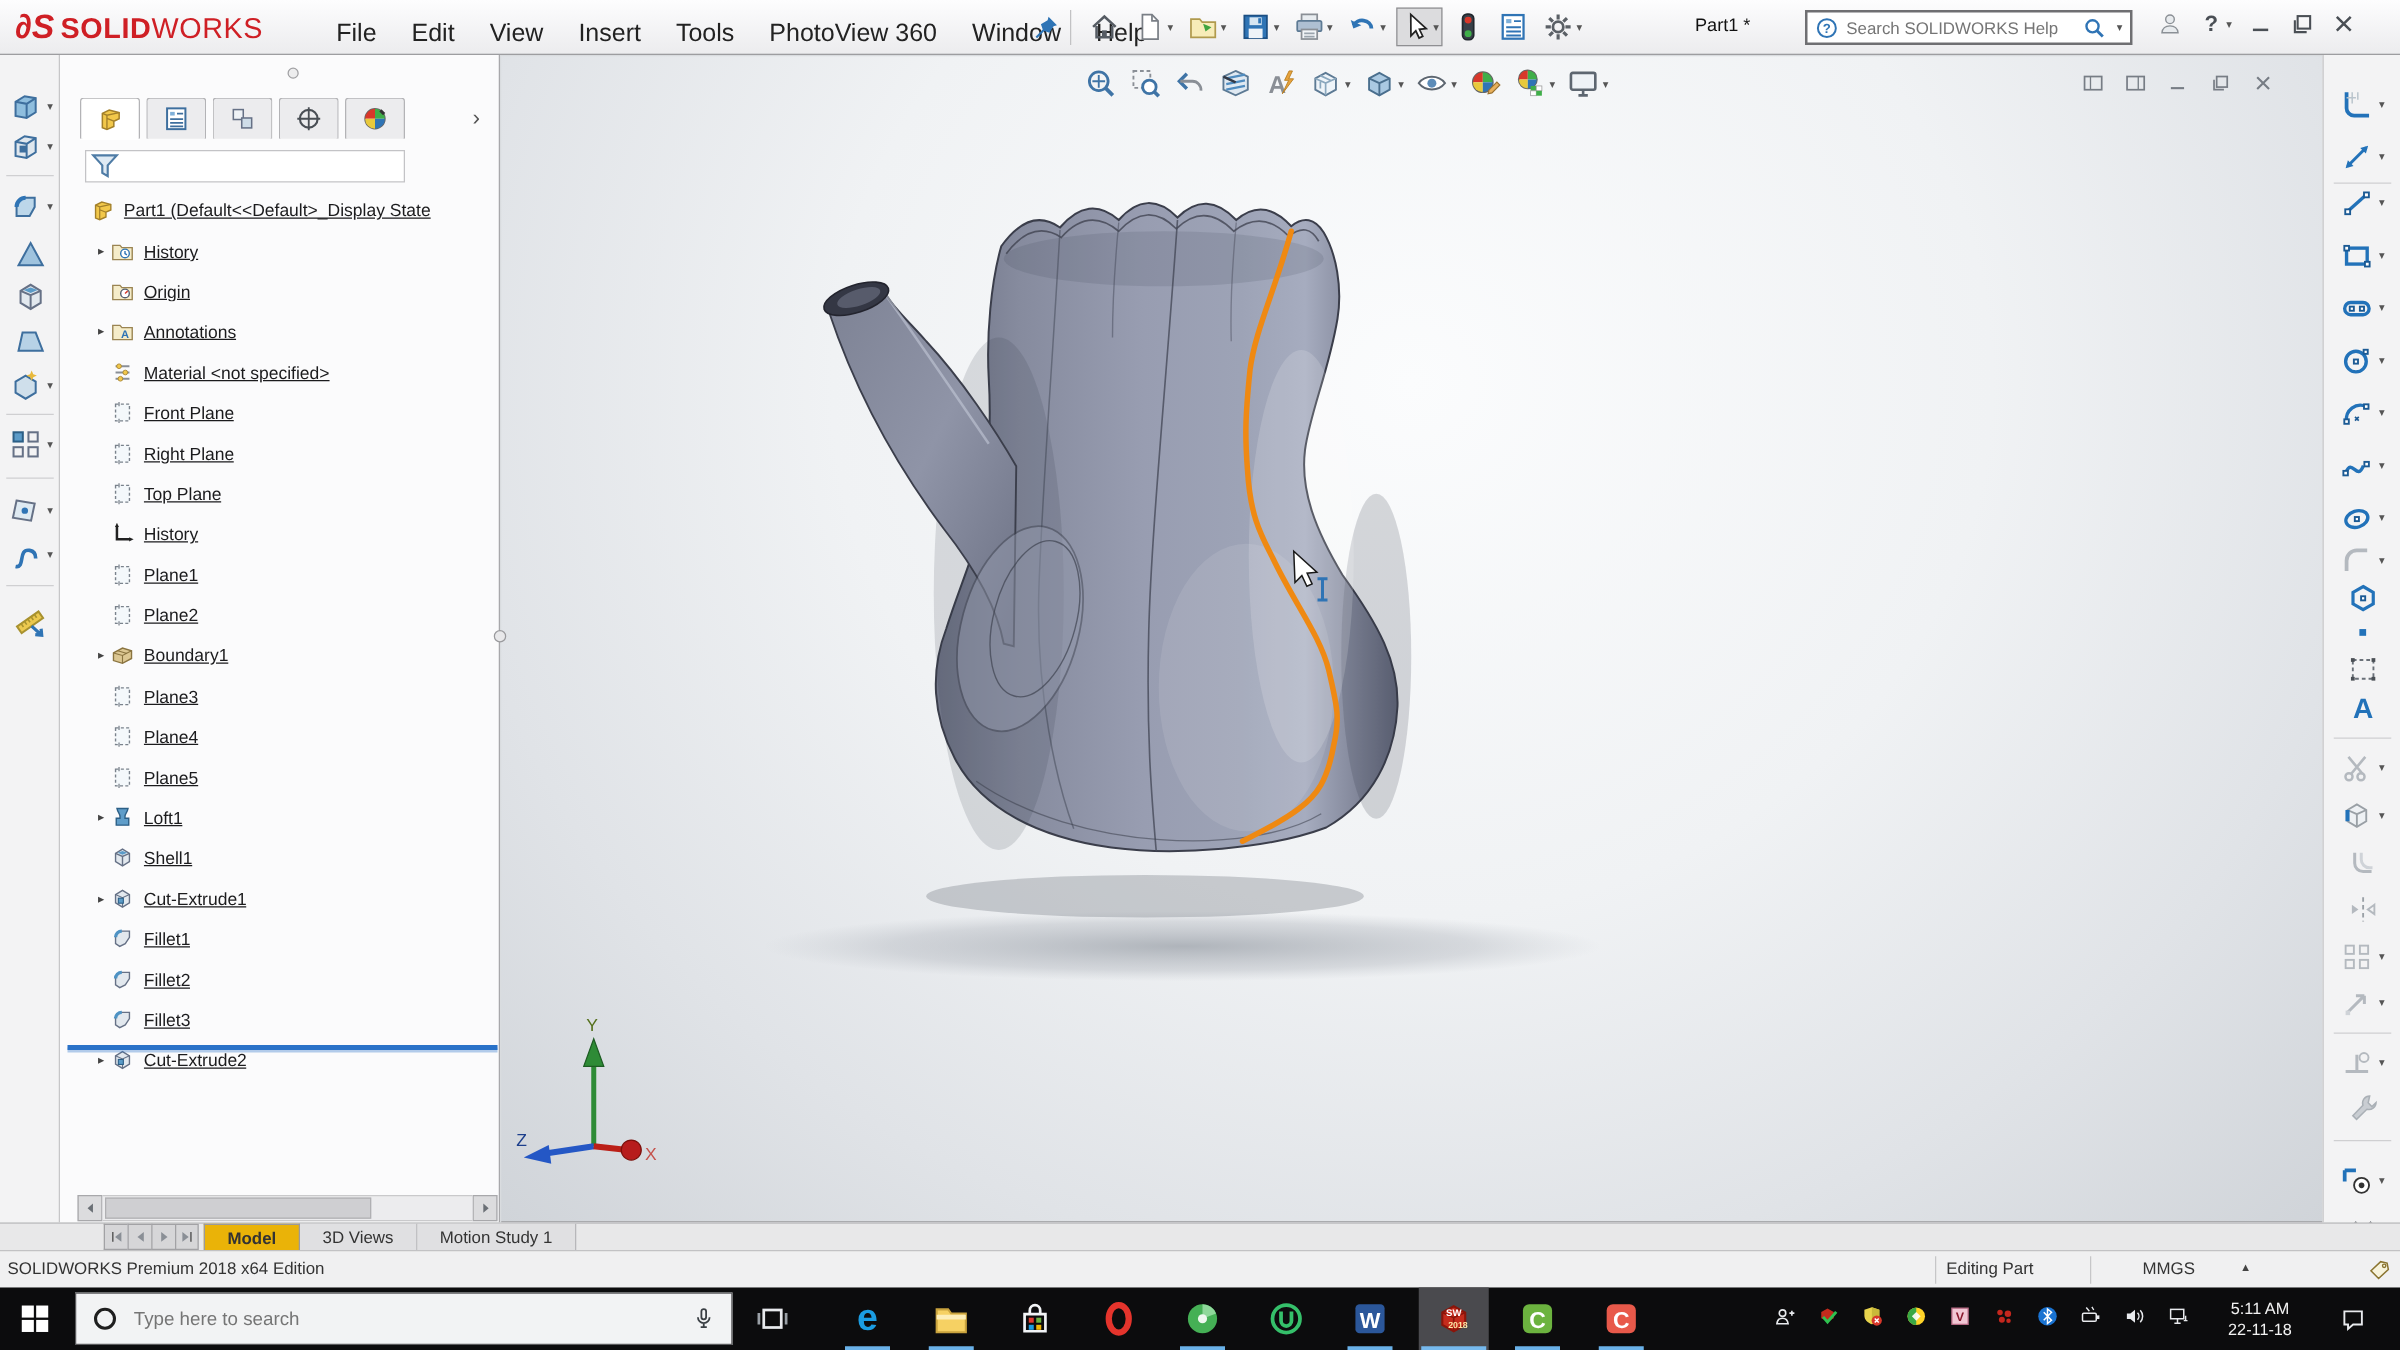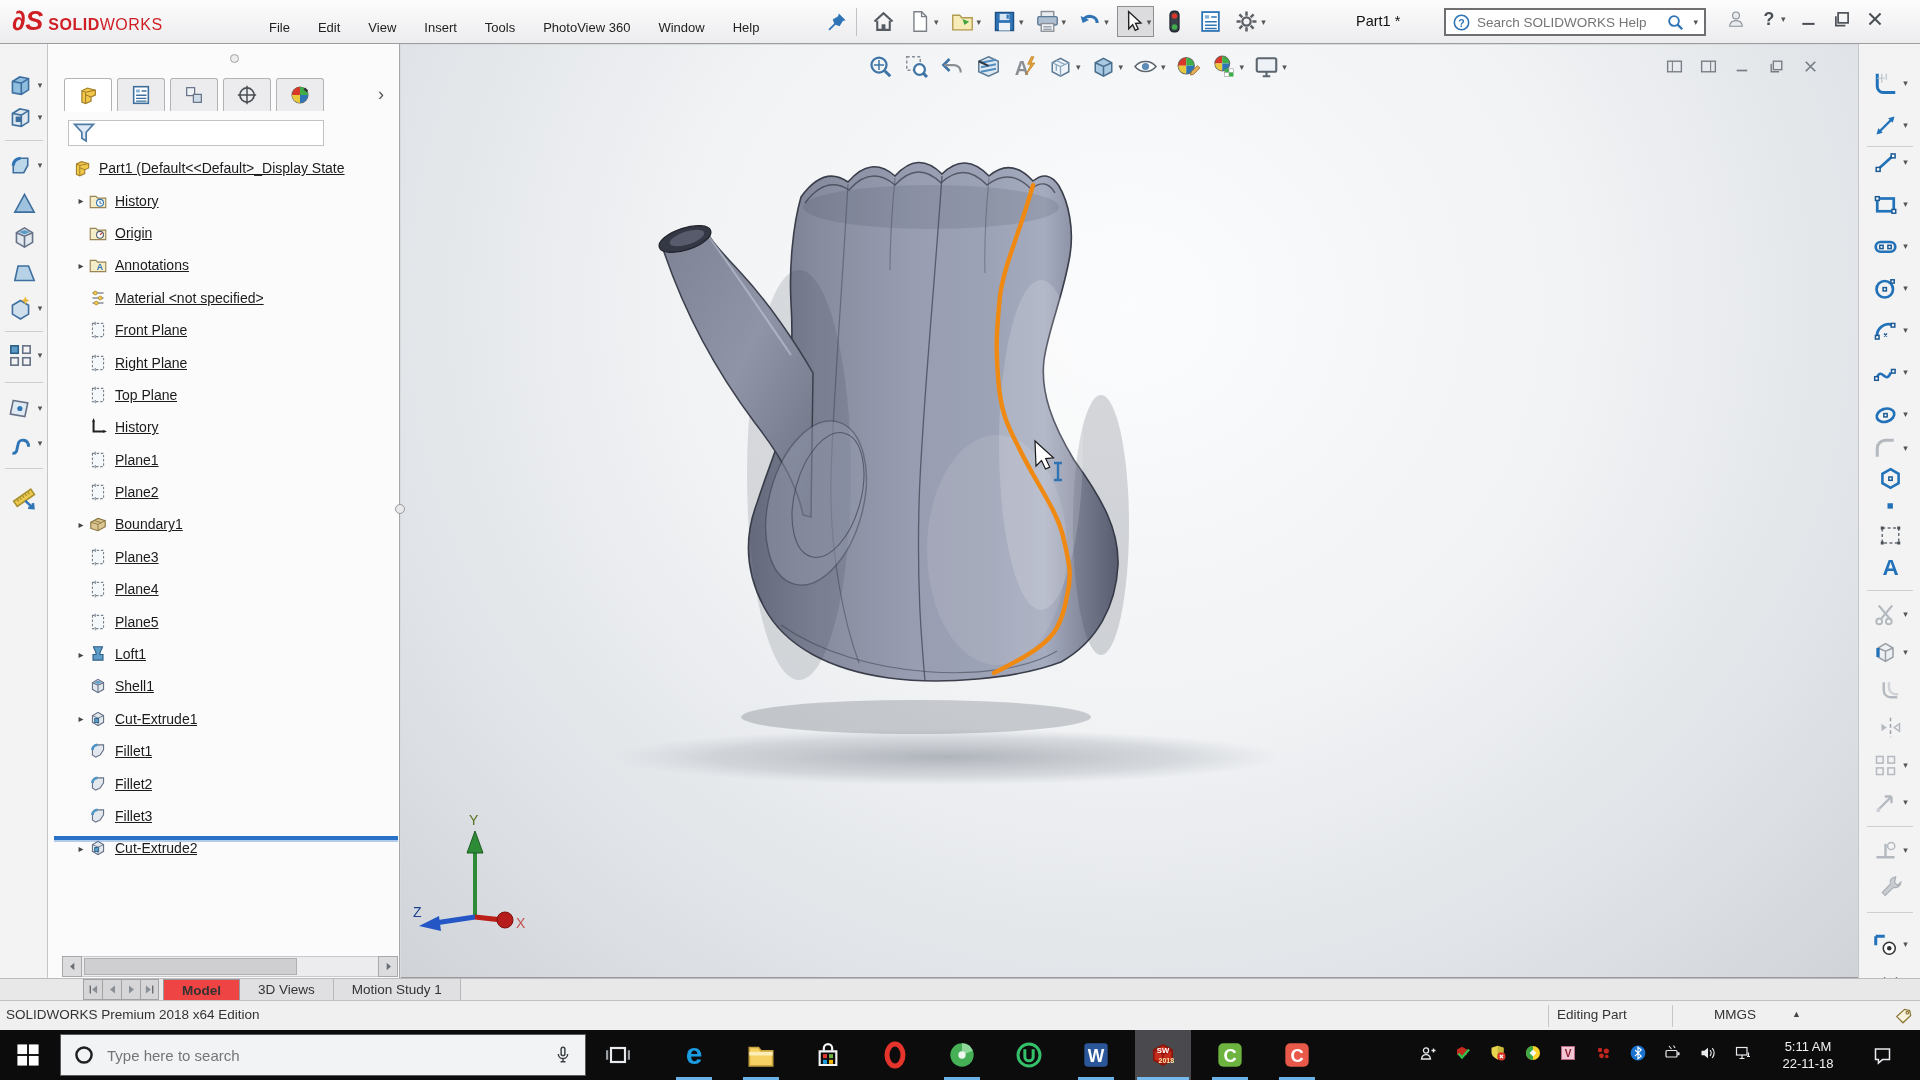--- a/index.html
+++ b/index.html
@@ -5,24 +5,24 @@
   *{margin:0;padding:0;box-sizing:border-box;}
   html,body{width:1920px;height:1080px;overflow:hidden;font-family:"Liberation Sans",sans-serif;background:#d9dcdf;}
   #app{position:relative;width:1920px;height:1080px;}
   .ic{display:inline-flex;width:24px;height:24px;flex:0 0 auto;}
   .ic svg{width:100%;height:100%;}
   .drop{font-size:9px;color:#555;margin-left:2px;}
   
   #menubar{position:absolute;left:0;top:0;width:1920px;height:44px;background:linear-gradient(#fdfdfe,#ececee);border-bottom:1px solid #9d9da0;}
   #logo{position:absolute;left:12px;top:6px;display:flex;align-items:baseline;color:#cf1f25;}
   #logo .mark{font-size:27px;font-weight:bold;font-style:italic;margin-right:5px;}
-  #logo .word{font-size:16px;letter-spacing:.5px;font-weight:bold;}
+  #logo .word{font-size:23px;letter-spacing:.5px;font-weight:bold;}
   #logo .word i{font-style:normal;font-weight:normal;}
   #menus{position:absolute;left:255px;top:0;height:43px;display:flex;align-items:center;}
-  #menus .menu{padding:0 14px;font-size:13px;color:#222;height:100%;display:flex;align-items:center;cursor:default;margin-top:12px;}
+  #menus .menu{padding:0 14px;font-size:20px;color:#222;height:100%;display:flex;align-items:center;cursor:default;margin-top:12px;}
   #pin{position:absolute;left:826px;top:11px;width:22px;height:22px;}
   .vsep{position:absolute;top:8px;width:1px;height:28px;background:#c2c2c4;}
   #quick-tools{position:absolute;left:868px;top:0;height:43px;display:flex;align-items:center;gap:5px;}
   #quick-tools .tool{display:flex;align-items:center;padding:2px 2px;border:1px solid transparent;background:transparent;}
   #quick-tools .tool.boxed{border:1px solid #8f8f92;background:#dcdcde;}
   #doc-title{position:absolute;left:1356px;top:13px;font-size:14.5px;color:#111;}
   #help-search{position:absolute;left:1444px;top:8px;width:262px;height:28px;background:#fff;border:2px solid #6f6f72;display:flex;align-items:center;padding:0 6px;gap:6px;}
   #help-search input{border:none;outline:none;flex:1;font-size:13.5px;color:#444;font-family:"Liberation Sans",sans-serif;background:transparent;}
   #top-right{position:absolute;left:1726px;top:9px;display:flex;align-items:center;gap:13px;}
   
@@ -64,21 +64,21 @@
   #rightbar .srow .ic{width:27px;height:27px;}
   #rightbar .hdiv{position:absolute;left:8px;width:46px;height:1px;background:#cfcfd1;}
   
   #tabstrip{position:absolute;left:0;top:978px;width:1920px;height:22px;background:#e8e8e9;border-top:1px solid #bcbcbe;display:flex;align-items:stretch;}
   #tabnav{margin-left:83px;display:flex;}
   #tabnav .nbtn{width:19px;height:100%;background:#d6d6d8;border:1px solid #a2a2a5;border-right:none;display:flex;align-items:center;justify-content:center;}
   #tabnav .nbtn:last-child{border-right:1px solid #a2a2a5;}
   #tabnav .ic{width:13px;height:13px;}
   #doctabs{display:flex;margin-left:4px;}
   .doctab{padding:0 18px;display:flex;align-items:center;font-size:13.5px;color:#333;border-right:1px solid #b7b7ba;background:#e0e0e2;}
-  .doctab.active{background:#ef4444;font-weight:bold;border:1px solid #9a9a9d;border-bottom:none;}
+  .doctab.active{background:#eab308;font-weight:bold;border:1px solid #9a9a9d;border-bottom:none;}
   
   #statusbar{position:absolute;left:0;top:1000px;width:1920px;height:30px;background:#f0f0f1;border-top:1px solid #c2c2c4;font-size:13.5px;color:#333;}
   #status-msg{position:absolute;left:6px;top:6px;}
   #status-editing{position:absolute;left:1557px;top:6px;}
   #status-units{position:absolute;left:1714px;top:6px;}
   #status-arrow{position:absolute;left:1792px;top:8px;font-size:9px;color:#444;}
   .ssep{position:absolute;top:4px;width:1px;height:22px;background:#c6c6c8;}
   #status-tag{position:absolute;left:1894px;top:5px;width:20px;height:20px;}
   
   #taskbar{position:absolute;left:0;top:1030px;width:1920px;height:50px;background:#0c0c0d;}

